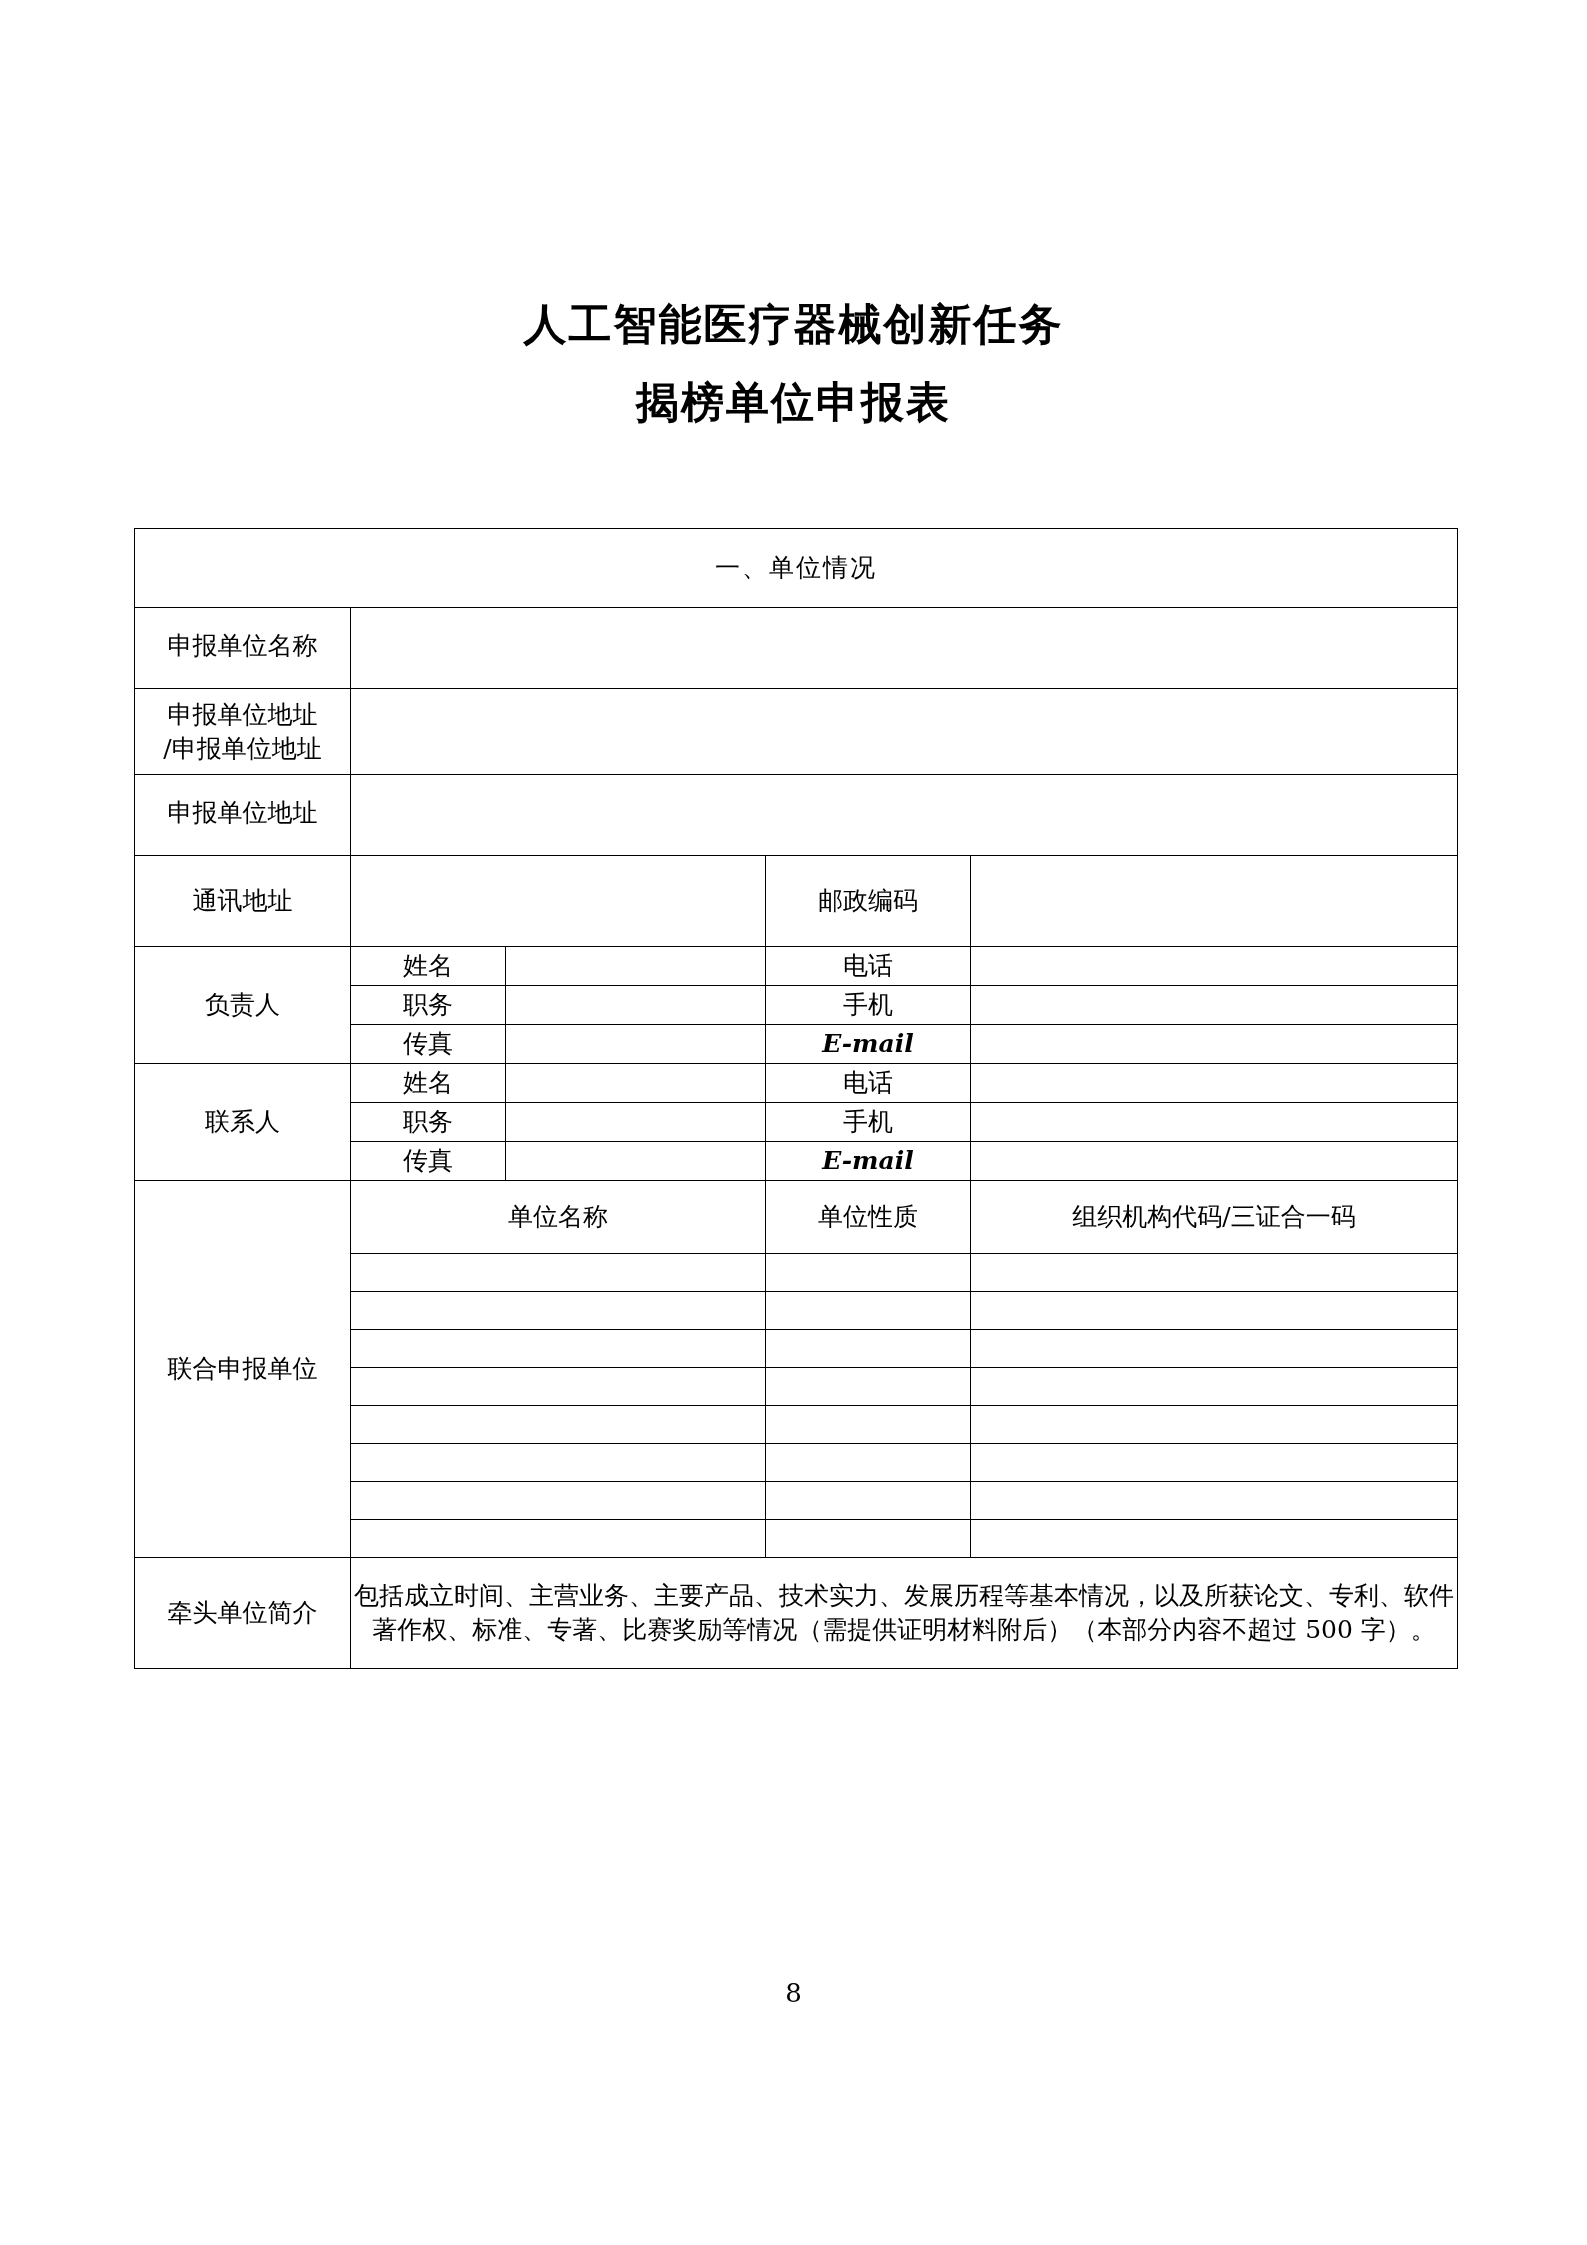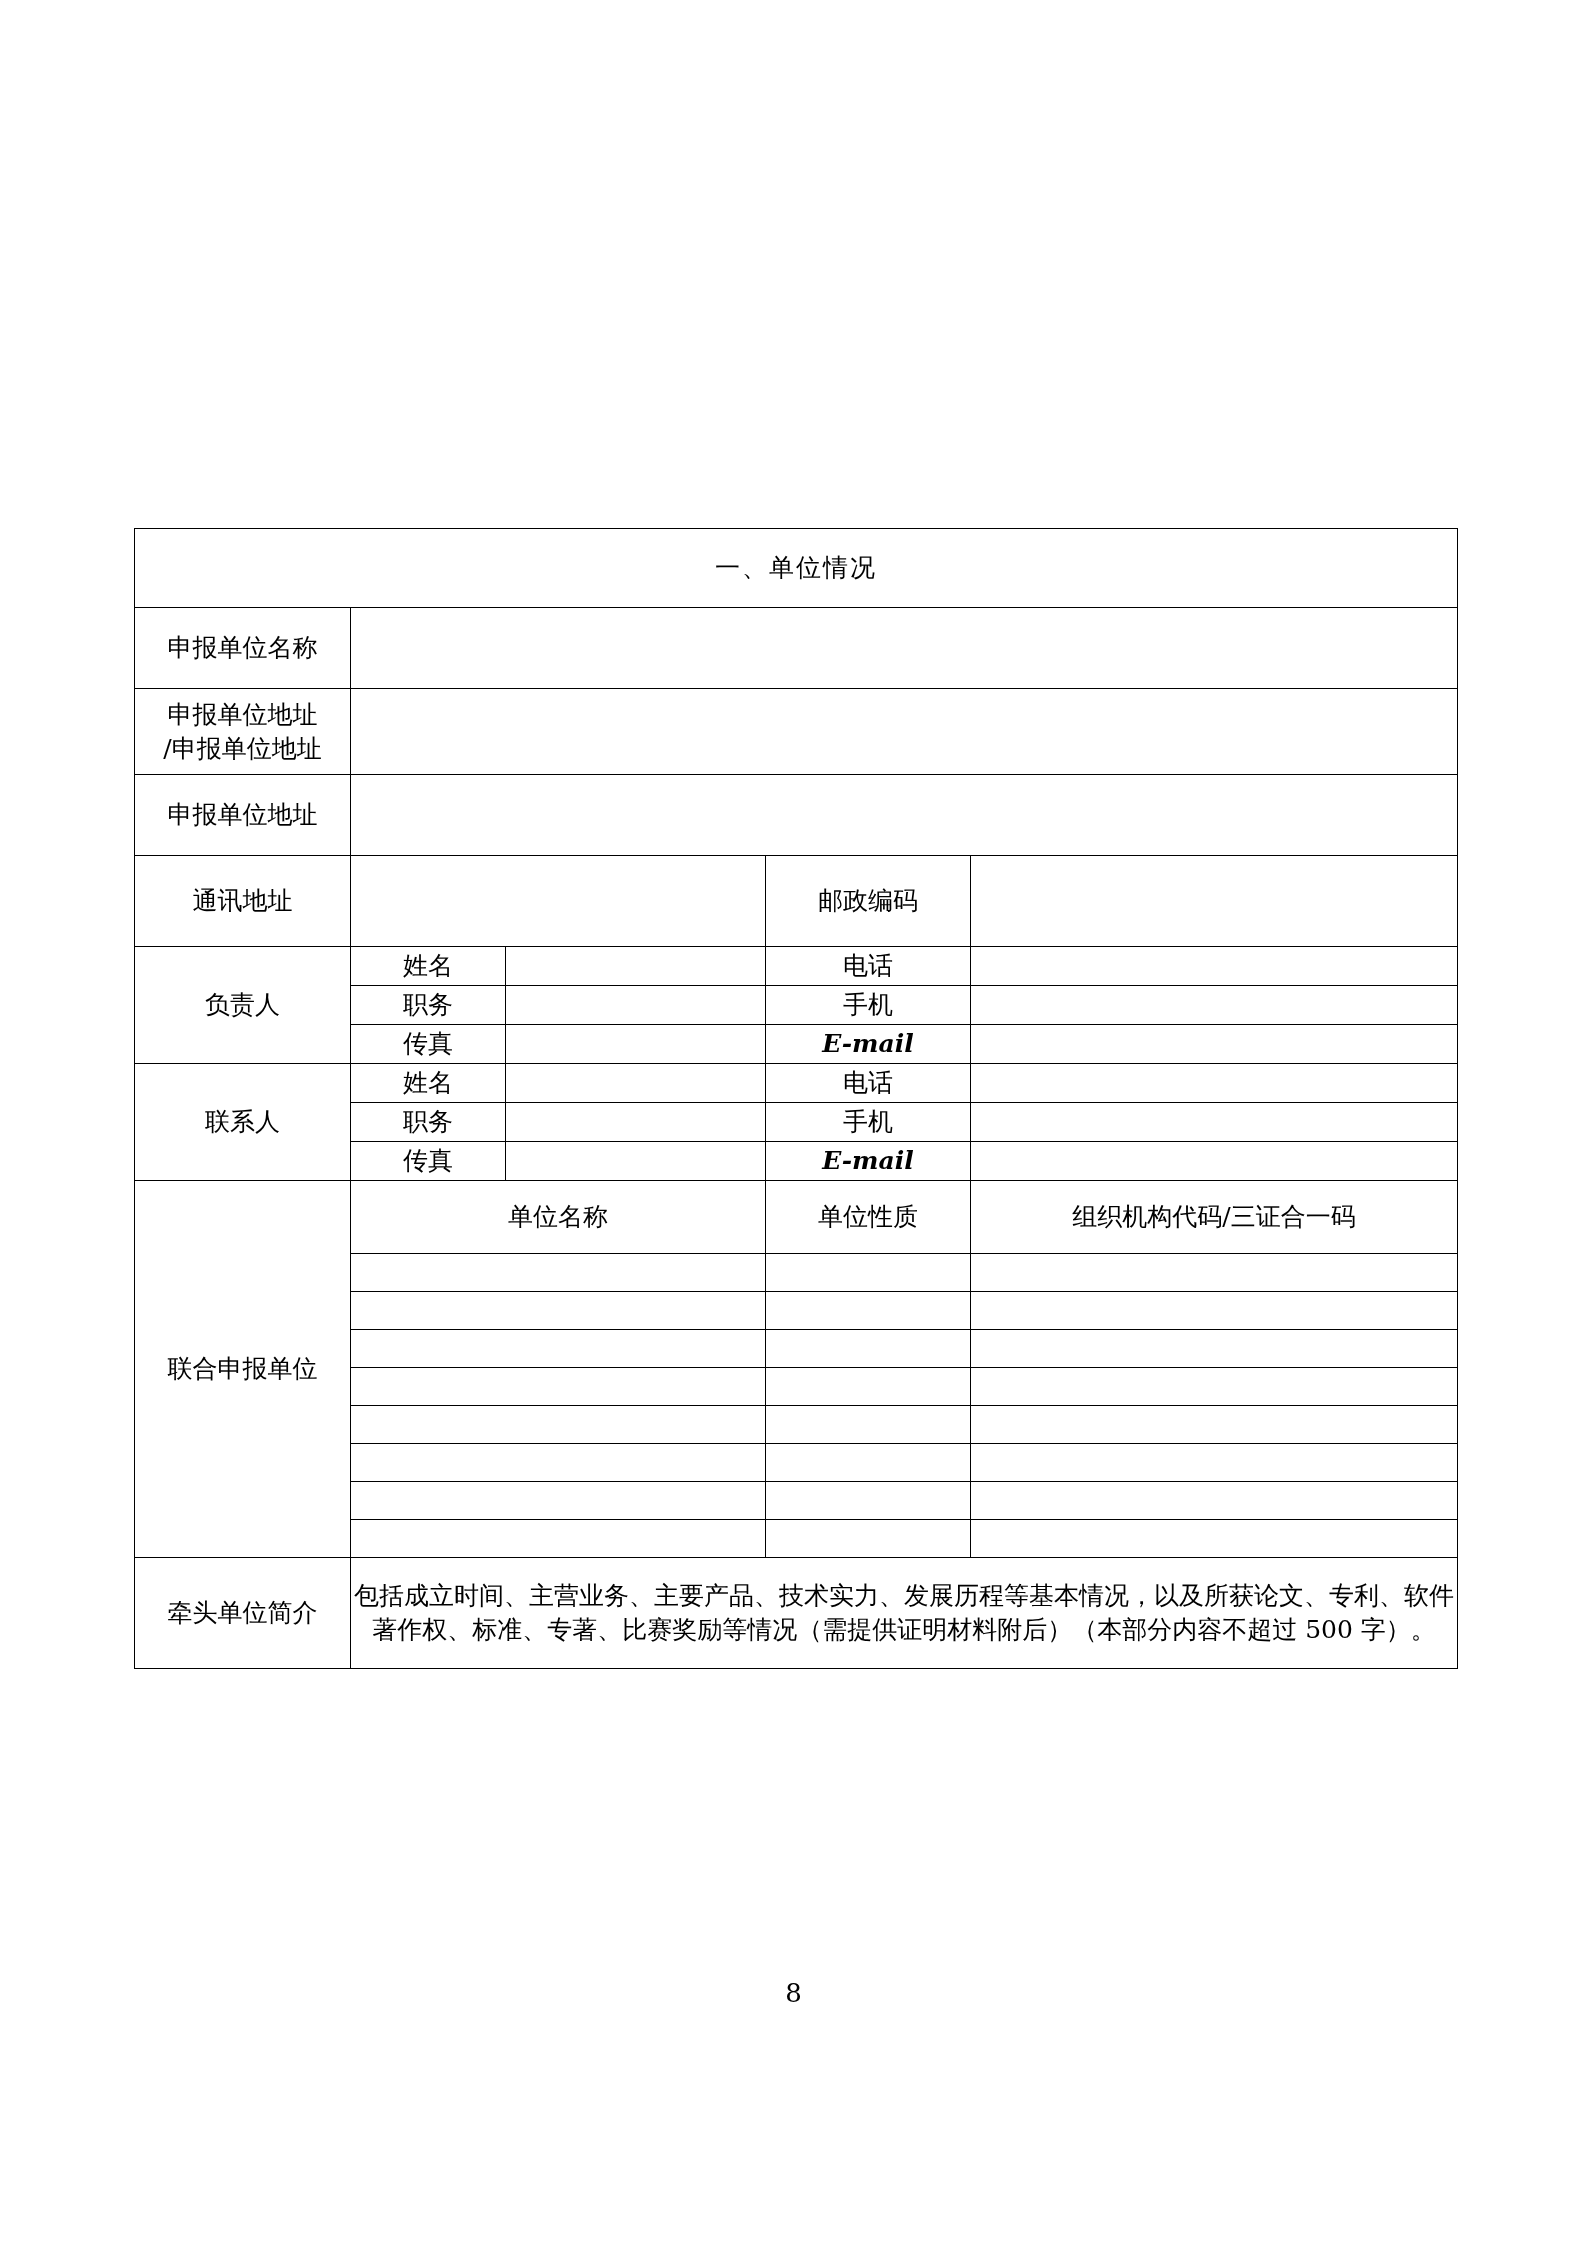--- a/index.html
+++ b/index.html
@@ -61,21 +61,21 @@
     color: #000;
     line-height: 1.35;
   }
 
   .section-header {
     height: 78px;
     font-size: 27px;
     letter-spacing: 2px;
   }
 
-  .row-tall { height: 80px; }
+  .row-tall { height: 80px; font-family: Liberation Mono, monospace; }
   .row-two-line { height: 85px; }
   .row-addr { height: 90px; }
   .row-person { height: 38px; margin-top: 44px; }
   .row-joint-head { height: 72px; border-radius: 19px; }
   .row-joint-empty { height: 37px; }
   .row-intro { height: 110px; }
 
   .label-cell {
     font-size: 25px;
     padding: 0 6px;
@@ -118,20 +118,24 @@
     font-family: "DejaVu Serif", "Liberation Serif", serif;
     font-size: 26px;
     color: #000;
   }
 </style>
 </head>
 <body>
 
 <div class="page">
 
+  <div class="title-block">
+    <div class="title-line">人工智能医疗器械创新任务</div>
+    <div class="title-line">揭榜单位申报表</div>
+  </div>
 
   <table class="form-table">
     <colgroup>
       <col style="width:216px">
       <col style="width:155px">
       <col style="width:260px">
       <col style="width:205px">
       <col style="width:487px">
     </colgroup>
     <tbody>

